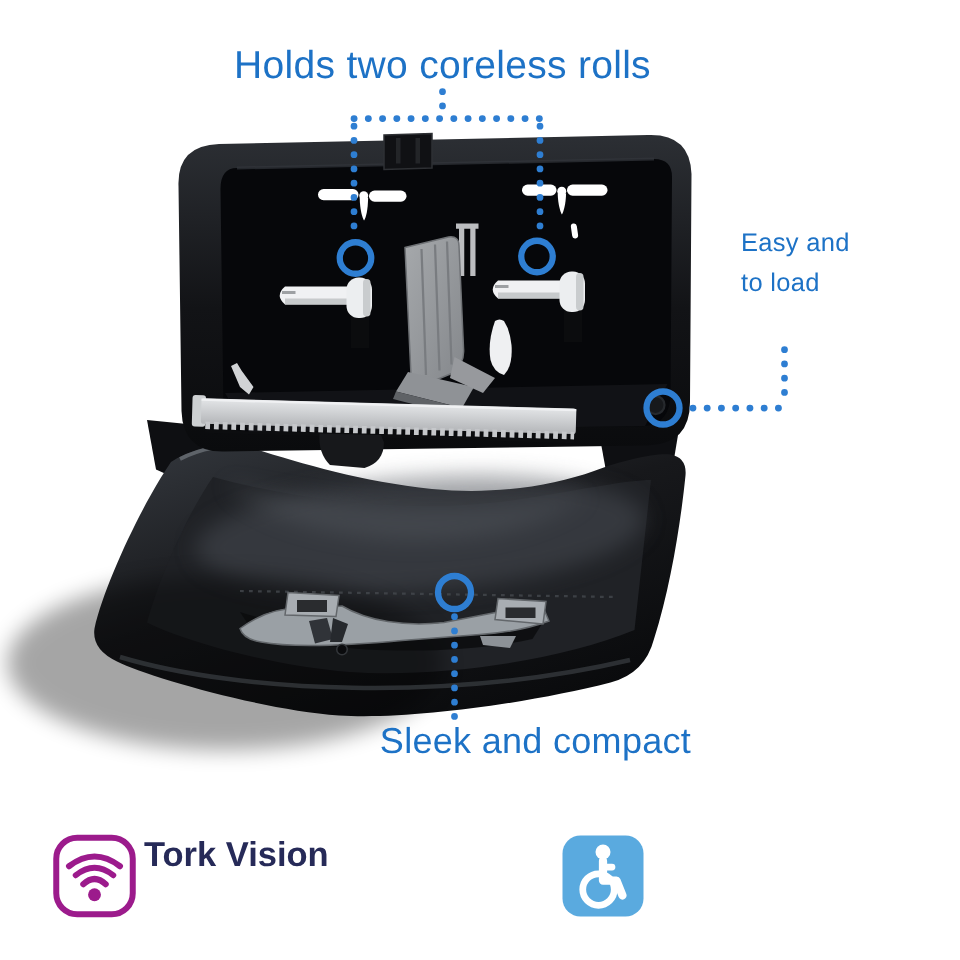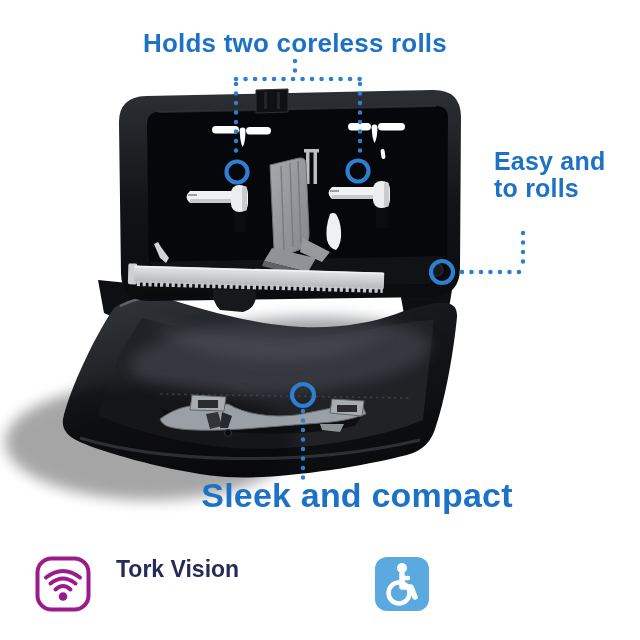--- a/index.html
+++ b/index.html
@@ -3,25 +3,25 @@
 <meta charset="utf-8">
 <style>
   html,body{margin:0;padding:0;background:#ffffff;}
   .canvas{
     position:relative;width:640px;height:640px;overflow:hidden;background:#ffffff;
     font-family:"Liberation Sans", sans-serif;
   }
   .product-svg{position:absolute;left:0;top:0;width:640px;height:640px;}
   .callout{
     position:absolute;color:var(--annotation-blue,#1d72c6);
-    font-weight:bold;letter-spacing:.2px;
+    font-weight:normal;letter-spacing:.2px;
   }
   .callout-top{left:85px;top:29px;width:420px;text-align:center;font-size:26px;line-height:28px;}
-  .callout-right{left:494px;top:148px;width:140px;text-align:left;font-size:25px;line-height:27px;}
-  .callout-bottom{left:147px;top:481px;width:420px;text-align:center;font-size:34px;line-height:28px;}
+  .callout-right{left:494px;top:148px;width:140px;text-align:left;font-size:17px;line-height:27px;}
+  .callout-bottom{left:147px;top:481px;width:420px;text-align:center;font-size:24px;line-height:28px;}
   .dots{fill:none;stroke:var(--dot-blue,#2e7ed2);stroke-width:4.5;stroke-linecap:round;stroke-dasharray:0.1 9.4;}
   .ring{fill:none;stroke:var(--dot-blue,#2e7ed2);stroke-width:4.2;}
   .badge-icon{position:absolute;width:56px;height:56px;}
   .badge-text{
     position:absolute;color:var(--navy-text,#262a58);font-weight:bold;
     font-size:23px;line-height:26px;text-align:left;
   }
   .wifi-frame{fill:#ffffff;stroke:var(--purple,#9c1b8c);stroke-width:4;}
   .wifi-arc{fill:none;stroke:var(--purple,#9c1b8c);stroke-width:4;stroke-linecap:round;}
   .wifi-dot{fill:var(--purple,#9c1b8c);}
@@ -173,33 +173,33 @@
       <circle class="ring" cx="442" cy="272" r="11"></circle>
       <path class="dots" d="M303,411 V481"></path>
       <circle class="ring" cx="303" cy="395" r="11"></circle>
     </g>
   </svg>
 
   <div class="callout callout-top">Holds two coreless rolls</div>
 
   <div class="callout callout-right">
     <div>Easy and</div>
-    <div>to rolls</div>
+    <div>to load</div>
   </div>
 
   <div class="callout callout-bottom">Sleek and compact</div>
 
   <svg class="badge-icon" style="left:35px;top:556px;" viewBox="0 0 56 56" aria-hidden="true">
     <rect class="wifi-frame" x="2.5" y="2.5" width="51" height="51" rx="14"></rect>
     <path class="wifi-arc" d="M20.5,33.5 Q28,26.5 35.5,33.5"></path>
     <path class="wifi-arc" d="M15.5,27.5 Q28,17.5 40.5,27.5"></path>
     <path class="wifi-arc" d="M11,21.5 Q28,8.5 45,21.5"></path>
     <circle class="wifi-dot" cx="28" cy="40.5" r="4.3"></circle>
   </svg>
-  <div class="badge-text" style="left:116px;top:556px;">
+  <div class="badge-text" style="left:96px;top:556px;">
     <div>Tork Vision</div>
   </div>
 
   <svg class="badge-icon" style="left:374px;top:556px;" viewBox="0 0 56 56" aria-hidden="true">
     <rect class="ada-frame" x="1" y="1" width="54" height="54" rx="12"></rect>
     <circle cx="28" cy="12" r="5" fill="#ffffff"></circle>
     <path class="ada-glyph" d="M28,18 L28,31 L37,31 L41,41" stroke-width="5.5"></path>
     <path class="ada-glyph" d="M28,22 L34,22" stroke-width="4.5"></path>
     <circle class="ada-glyph" cx="25" cy="37" r="10.5" stroke-width="4.5"></circle>
   </svg>

